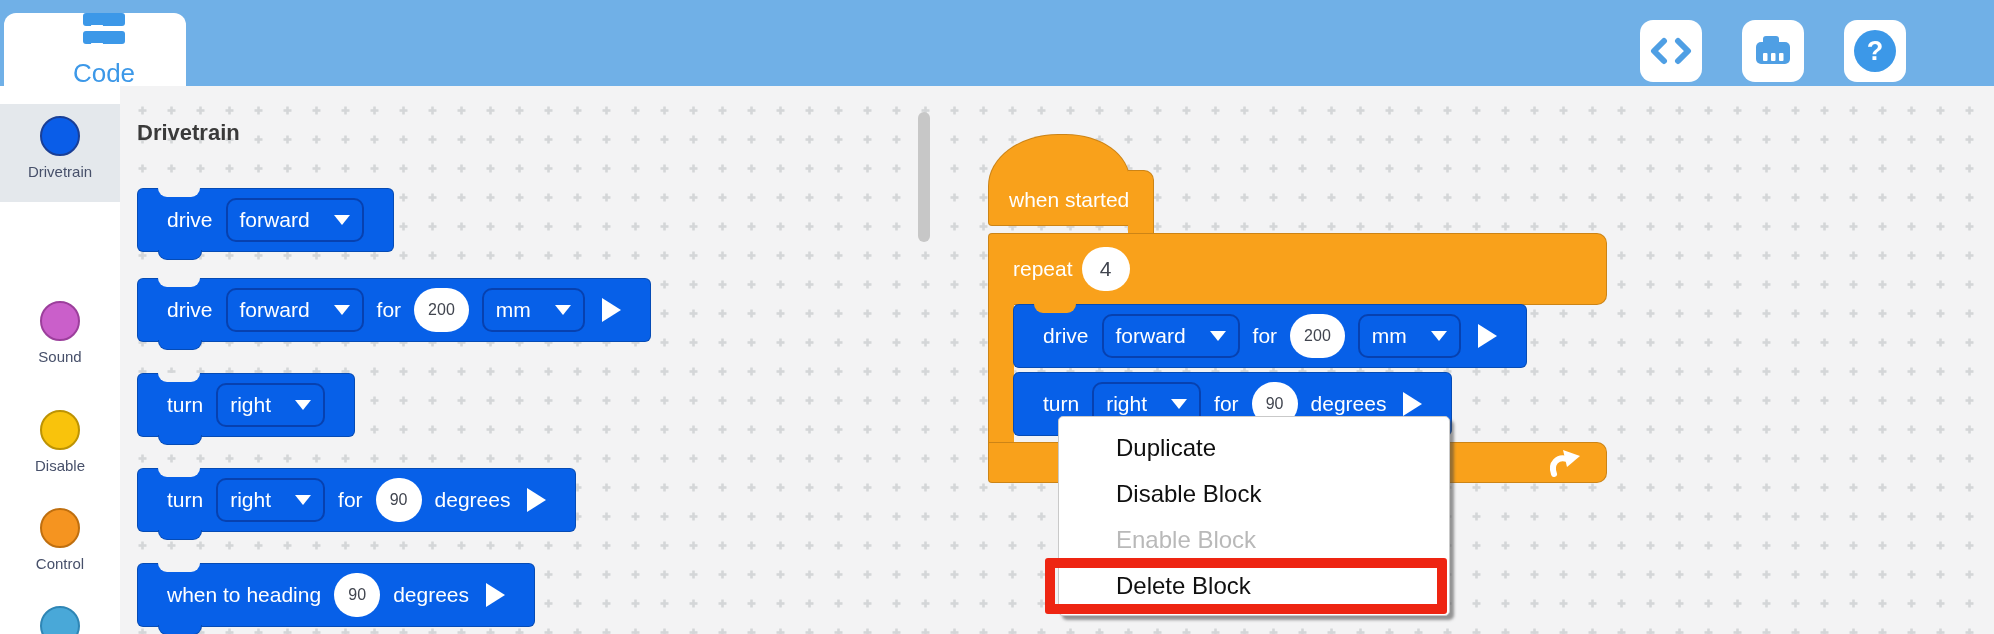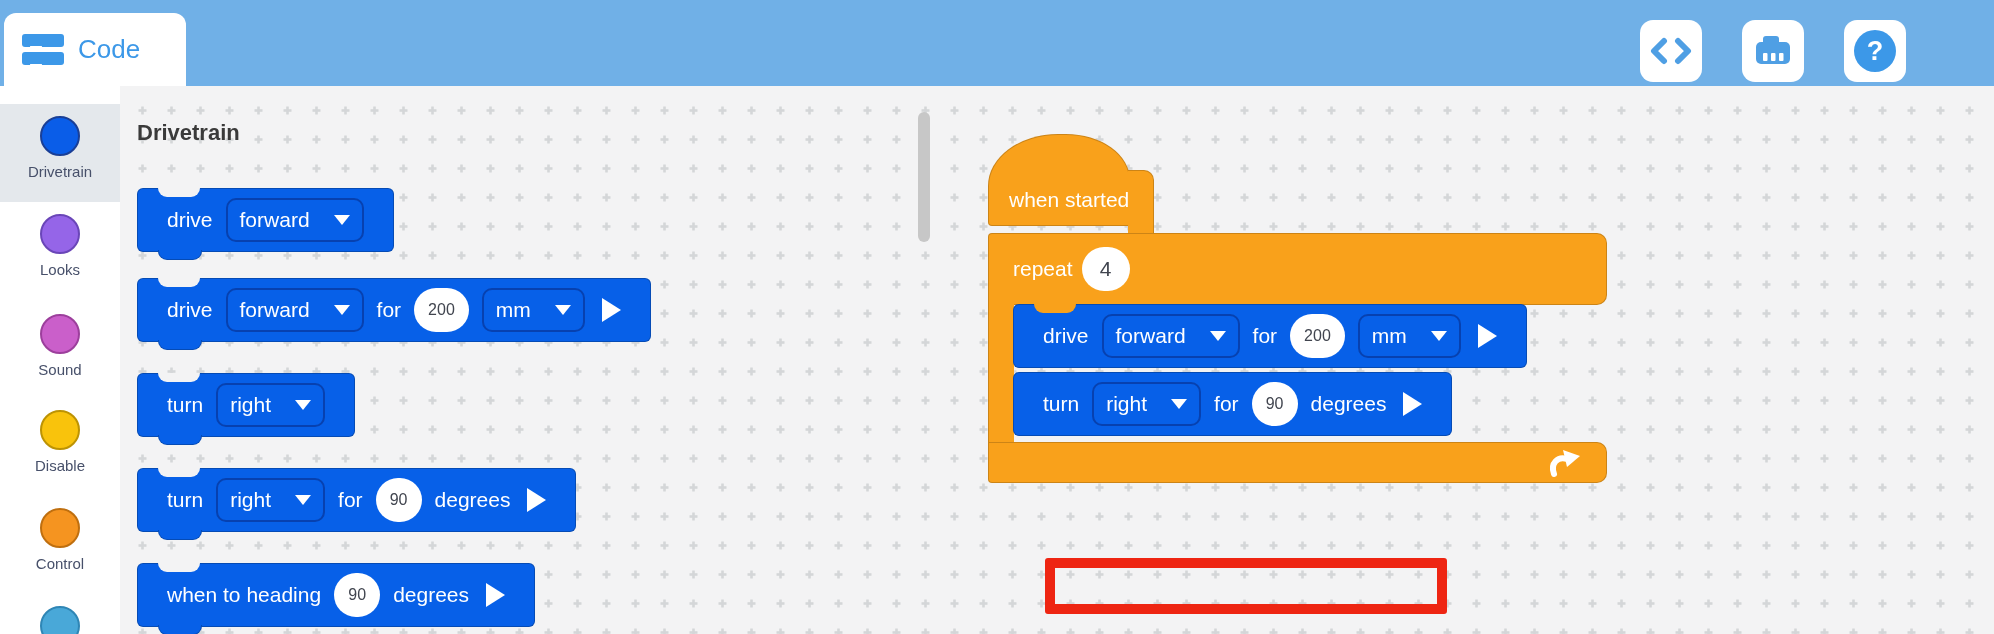--- a/index.html
+++ b/index.html
@@ -2,21 +2,21 @@
 <html style="--header_blue: #70b0e7; --accent_blue: #3c98e8; --block_blue: #0760e8; --block_orange: #f9a11b; --canvas_bg: #f3f3f4; --grid_dot: #d4d6d8; --highlight_red: #ee2512;"><head>
 <meta charset="utf-8">
 <style>
   html,body{margin:0;padding:0;}
   body{font-family:"Liberation Sans","DejaVu Sans",sans-serif;-webkit-font-smoothing:antialiased;}
   .app{position:relative;width:1994px;height:634px;overflow:hidden;background:#fff;}
 
   
   .header{position:absolute;left:0;top:0;width:1994px;height:86px;background:var(--header_blue);}
   .tab{position:absolute;left:4px;top:13px;width:182px;height:73px;background:#fff;
-       border-radius:12px 12px 0 0;display:flex;align-items:center;gap:14px;padding-left:18px;box-sizing:border-box;cursor:pointer;}
+       border-radius:12px 12px 0 0;display:flex;align-items:center;gap:14px;padding-left:18px;box-sizing:border-box;cursor:pointer;flex-direction:column;}
   .tab-icon{display:flex;flex-direction:column;gap:5px;}
   .tab-icon .bar{width:42px;height:13px;background:var(--accent_blue);border-radius:3px;position:relative;}
   .tab-icon .bar::after{content:'';position:absolute;left:8px;bottom:-4px;width:12px;height:5px;background:#fff;border-radius:0 0 5px 5px;}
   .tab-label{color:var(--accent_blue);font-size:26px;font-weight:500;}
   .hbtns{position:absolute;right:88px;top:20px;display:flex;gap:40px;}
   .hbtn{width:62px;height:62px;background:#fff;border-radius:13px;display:flex;align-items:center;justify-content:center;cursor:pointer;}
   .qmark{width:42px;height:42px;border-radius:50%;background:var(--accent_blue);color:#fff;font-size:27px;font-weight:bold;
          display:flex;align-items:center;justify-content:center;}
 
   
@@ -217,33 +217,35 @@
         <div class="b-play"></div>
       </div>
 
     <div class="bottom-bar">
       <svg width="36" height="32" viewBox="0 0 36 32">
         <path d="M8 27 C4 16 12 9 21 12" fill="none" stroke="#fff" stroke-width="6" stroke-linecap="round"></path>
         <path d="M17 3 L34 9 L21 20 Z" fill="#fff"></path>
       </svg>
     </div>
 
+    <div class="ctx-menu" id="ctx-menu">
+        <div class="menu-item">Duplicate</div>
+        <div class="menu-item">Disable Block</div>
+        <div class="menu-item disabled">Enable Block</div>
+        <div class="menu-item">Delete Block</div>
+      </div>
     <div class="red-box"></div>
   </div>
 
   <div class="sidebar" id="sidebar">
       <div class="cat selected" style="top: 18px;">
         <div class="circle" style="background: rgb(10, 93, 232); border-color: rgb(26, 63, 150);"></div>
         <div class="clabel">Drivetrain</div>
       </div>
-      <div class="cat" style="top: 116px;">
-        <div class="circle" style="background: rgb(149, 101, 232); border-color: rgb(106, 70, 184);"></div>
-        <div class="clabel">Looks</div>
-      </div>
-      <div class="cat" style="top: 216px;">
+      <div class="cat" style="top: 203px;">
         <div class="circle" style="background: rgb(202, 95, 202); border-color: rgb(156, 63, 156);"></div>
         <div class="clabel">Sound</div>
       </div>
       <div class="cat" style="top: 312px;">
         <div class="circle" style="background: rgb(249, 195, 12); border-color: rgb(189, 147, 3);"></div>
         <div class="clabel">Disable</div>
       </div>
       <div class="cat" style="top: 410px;">
         <div class="circle" style="background: rgb(245, 148, 32); border-color: rgb(191, 111, 15);"></div>
         <div class="clabel">Control</div>

